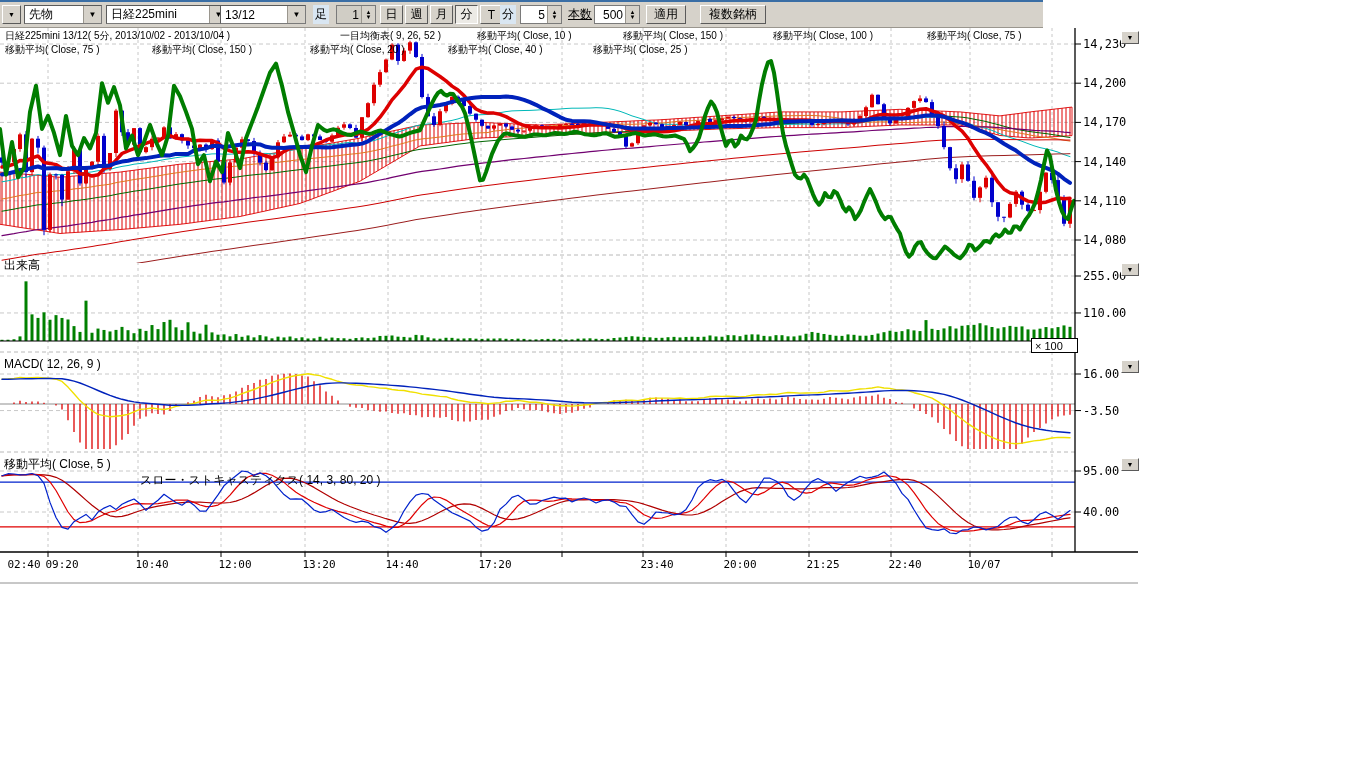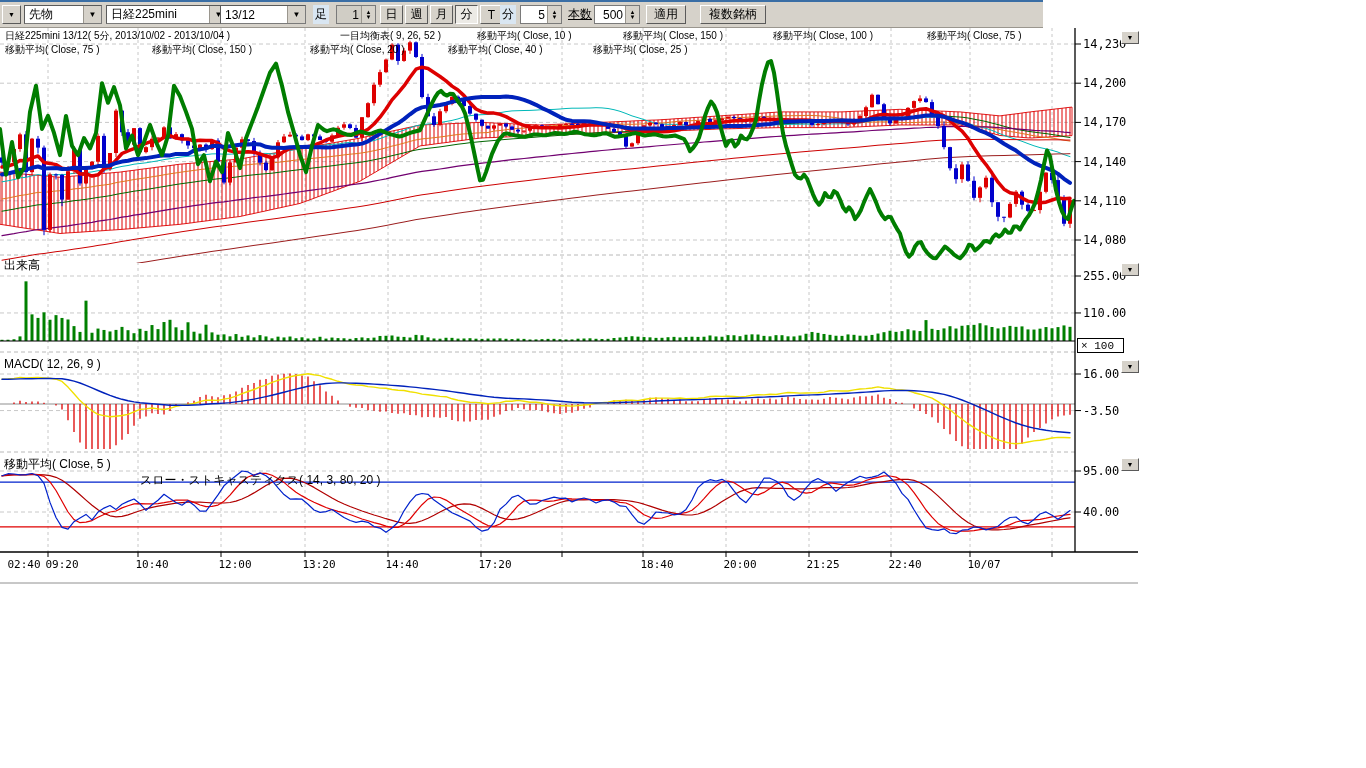--- a/index.html
+++ b/index.html
@@ -30,22 +30,22 @@
   
   .hdr{position:absolute;font-size:10px;color:#000;white-space:nowrap;}
   .plabel{position:absolute;font-size:12px;color:#000;white-space:nowrap;}
   .ytick{position:absolute;font-size:12px;font-family:"DejaVu Sans Mono",monospace;color:#000;white-space:nowrap;}
   .xtick{position:absolute;font-size:11px;font-family:"DejaVu Sans Mono",monospace;color:#000;
     transform:translateX(-50%);white-space:nowrap;}
   .axbtn{position:absolute;width:16px;height:11px;background:#d6d2ca;
     border-top:1px solid #fff;border-left:1px solid #fff;border-right:1px solid #5a5a5a;
     border-bottom:1px solid #5a5a5a;display:flex;align-items:center;justify-content:center;
     font-size:7px;line-height:7px;color:#000;}
-  #mult{position:absolute;left:1077px;top:338px;width:42px;height:13px;border:1px solid #000;
-    background:#fff;font-size:11px;font-family:Liberation Mono, monospace;display:flex;
+  #mult{position:absolute;left:1031px;top:338px;width:42px;height:13px;border:1px solid #000;
+    background:#fff;font-size:11px;font-family:Liberation Sans, sans-serif;display:flex;
     align-items:center;padding-left:3px;}
   svg{position:absolute;left:0;top:0;}
 </style>
 </head>
 <body>
 
 <div id="app">
 
   <div id="topline"></div>
 
@@ -955,21 +955,21 @@
       <div class="ytick" style="left: 1083px; top: 505.002px;">40.00</div>
     </div>
   <div id="xticks">
       <div class="xtick" style="left: 24px; top: 558px;">02:40</div>
       <div class="xtick" style="left: 62px; top: 558px;">09:20</div>
       <div class="xtick" style="left: 152px; top: 558px;">10:40</div>
       <div class="xtick" style="left: 235px; top: 558px;">12:00</div>
       <div class="xtick" style="left: 319px; top: 558px;">13:20</div>
       <div class="xtick" style="left: 402px; top: 558px;">14:40</div>
       <div class="xtick" style="left: 495px; top: 558px;">17:20</div>
-      <div class="xtick" style="left: 657px; top: 558px;">18:40</div>
+      <div class="xtick" style="left: 657px; top: 558px;">23:40</div>
       <div class="xtick" style="left: 740px; top: 558px;">20:00</div>
       <div class="xtick" style="left: 823px; top: 558px;">21:25</div>
       <div class="xtick" style="left: 905px; top: 558px;">22:40</div>
       <div class="xtick" style="left: 984px; top: 558px;">10/07</div>
     </div>
   <div id="axbtns">
       <div class="axbtn" style="left: 1121px; top: 31px;">
         <span>▼</span>
       </div>
       <div class="axbtn" style="left: 1121px; top: 263px;">

